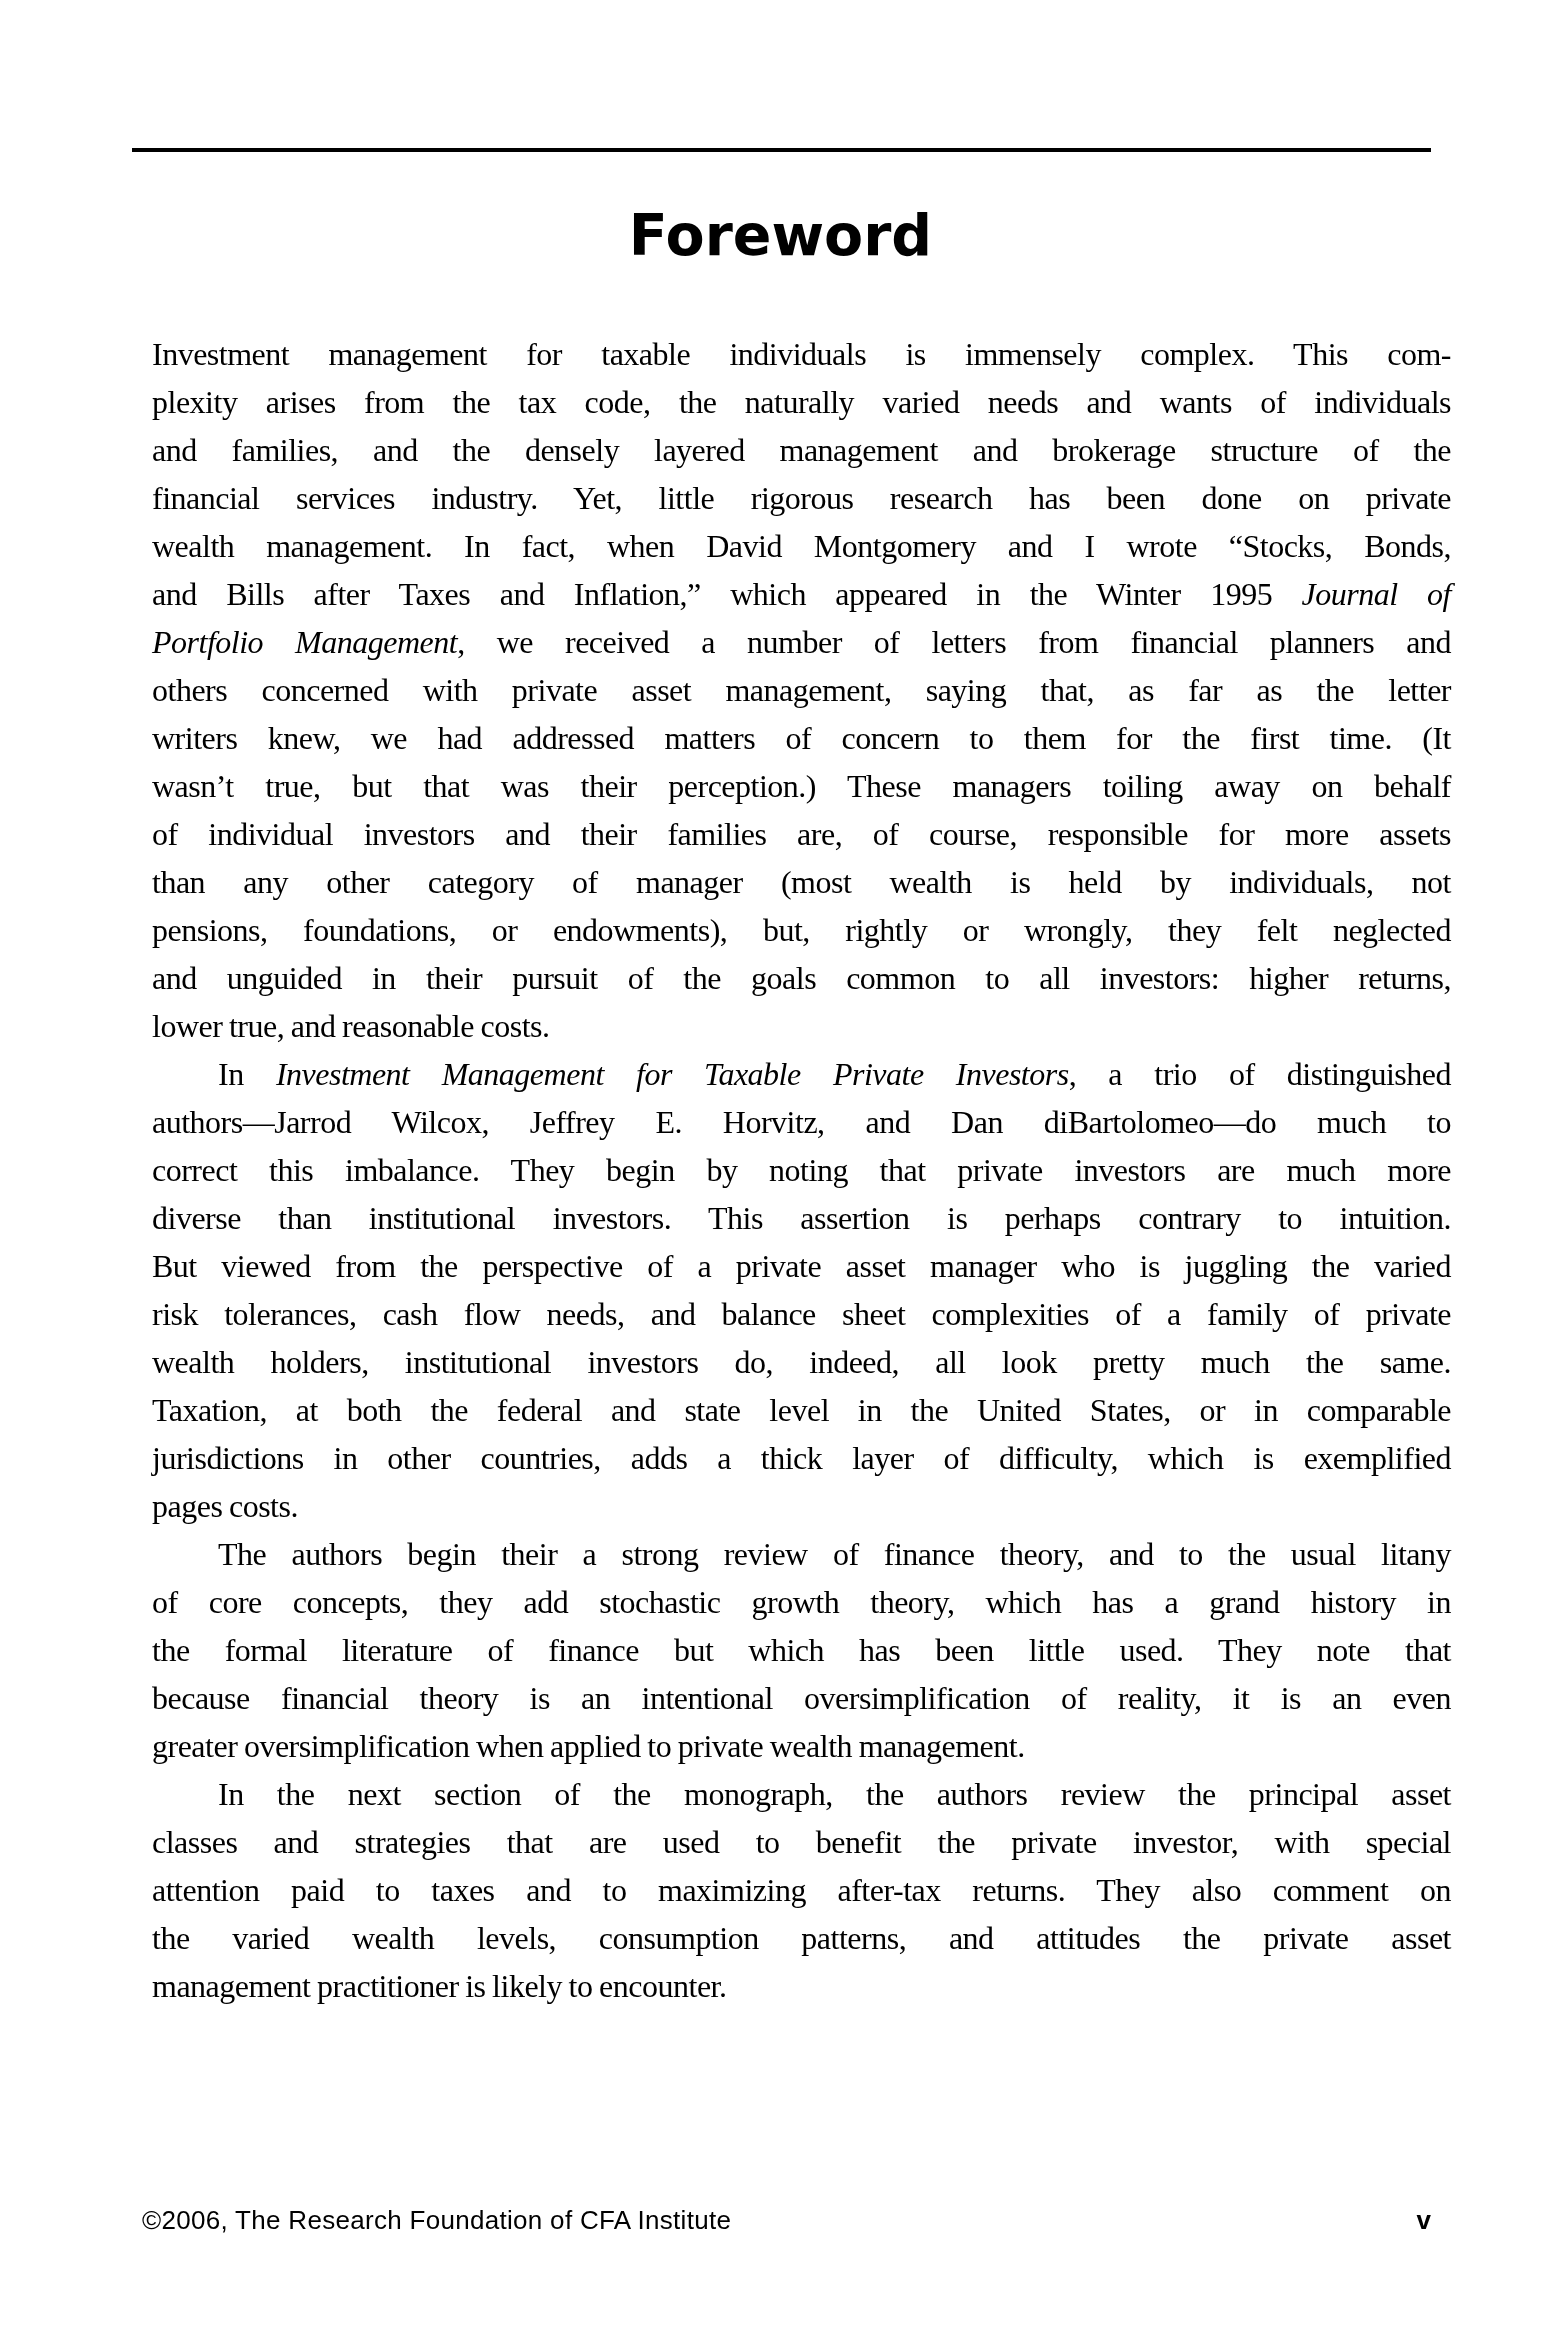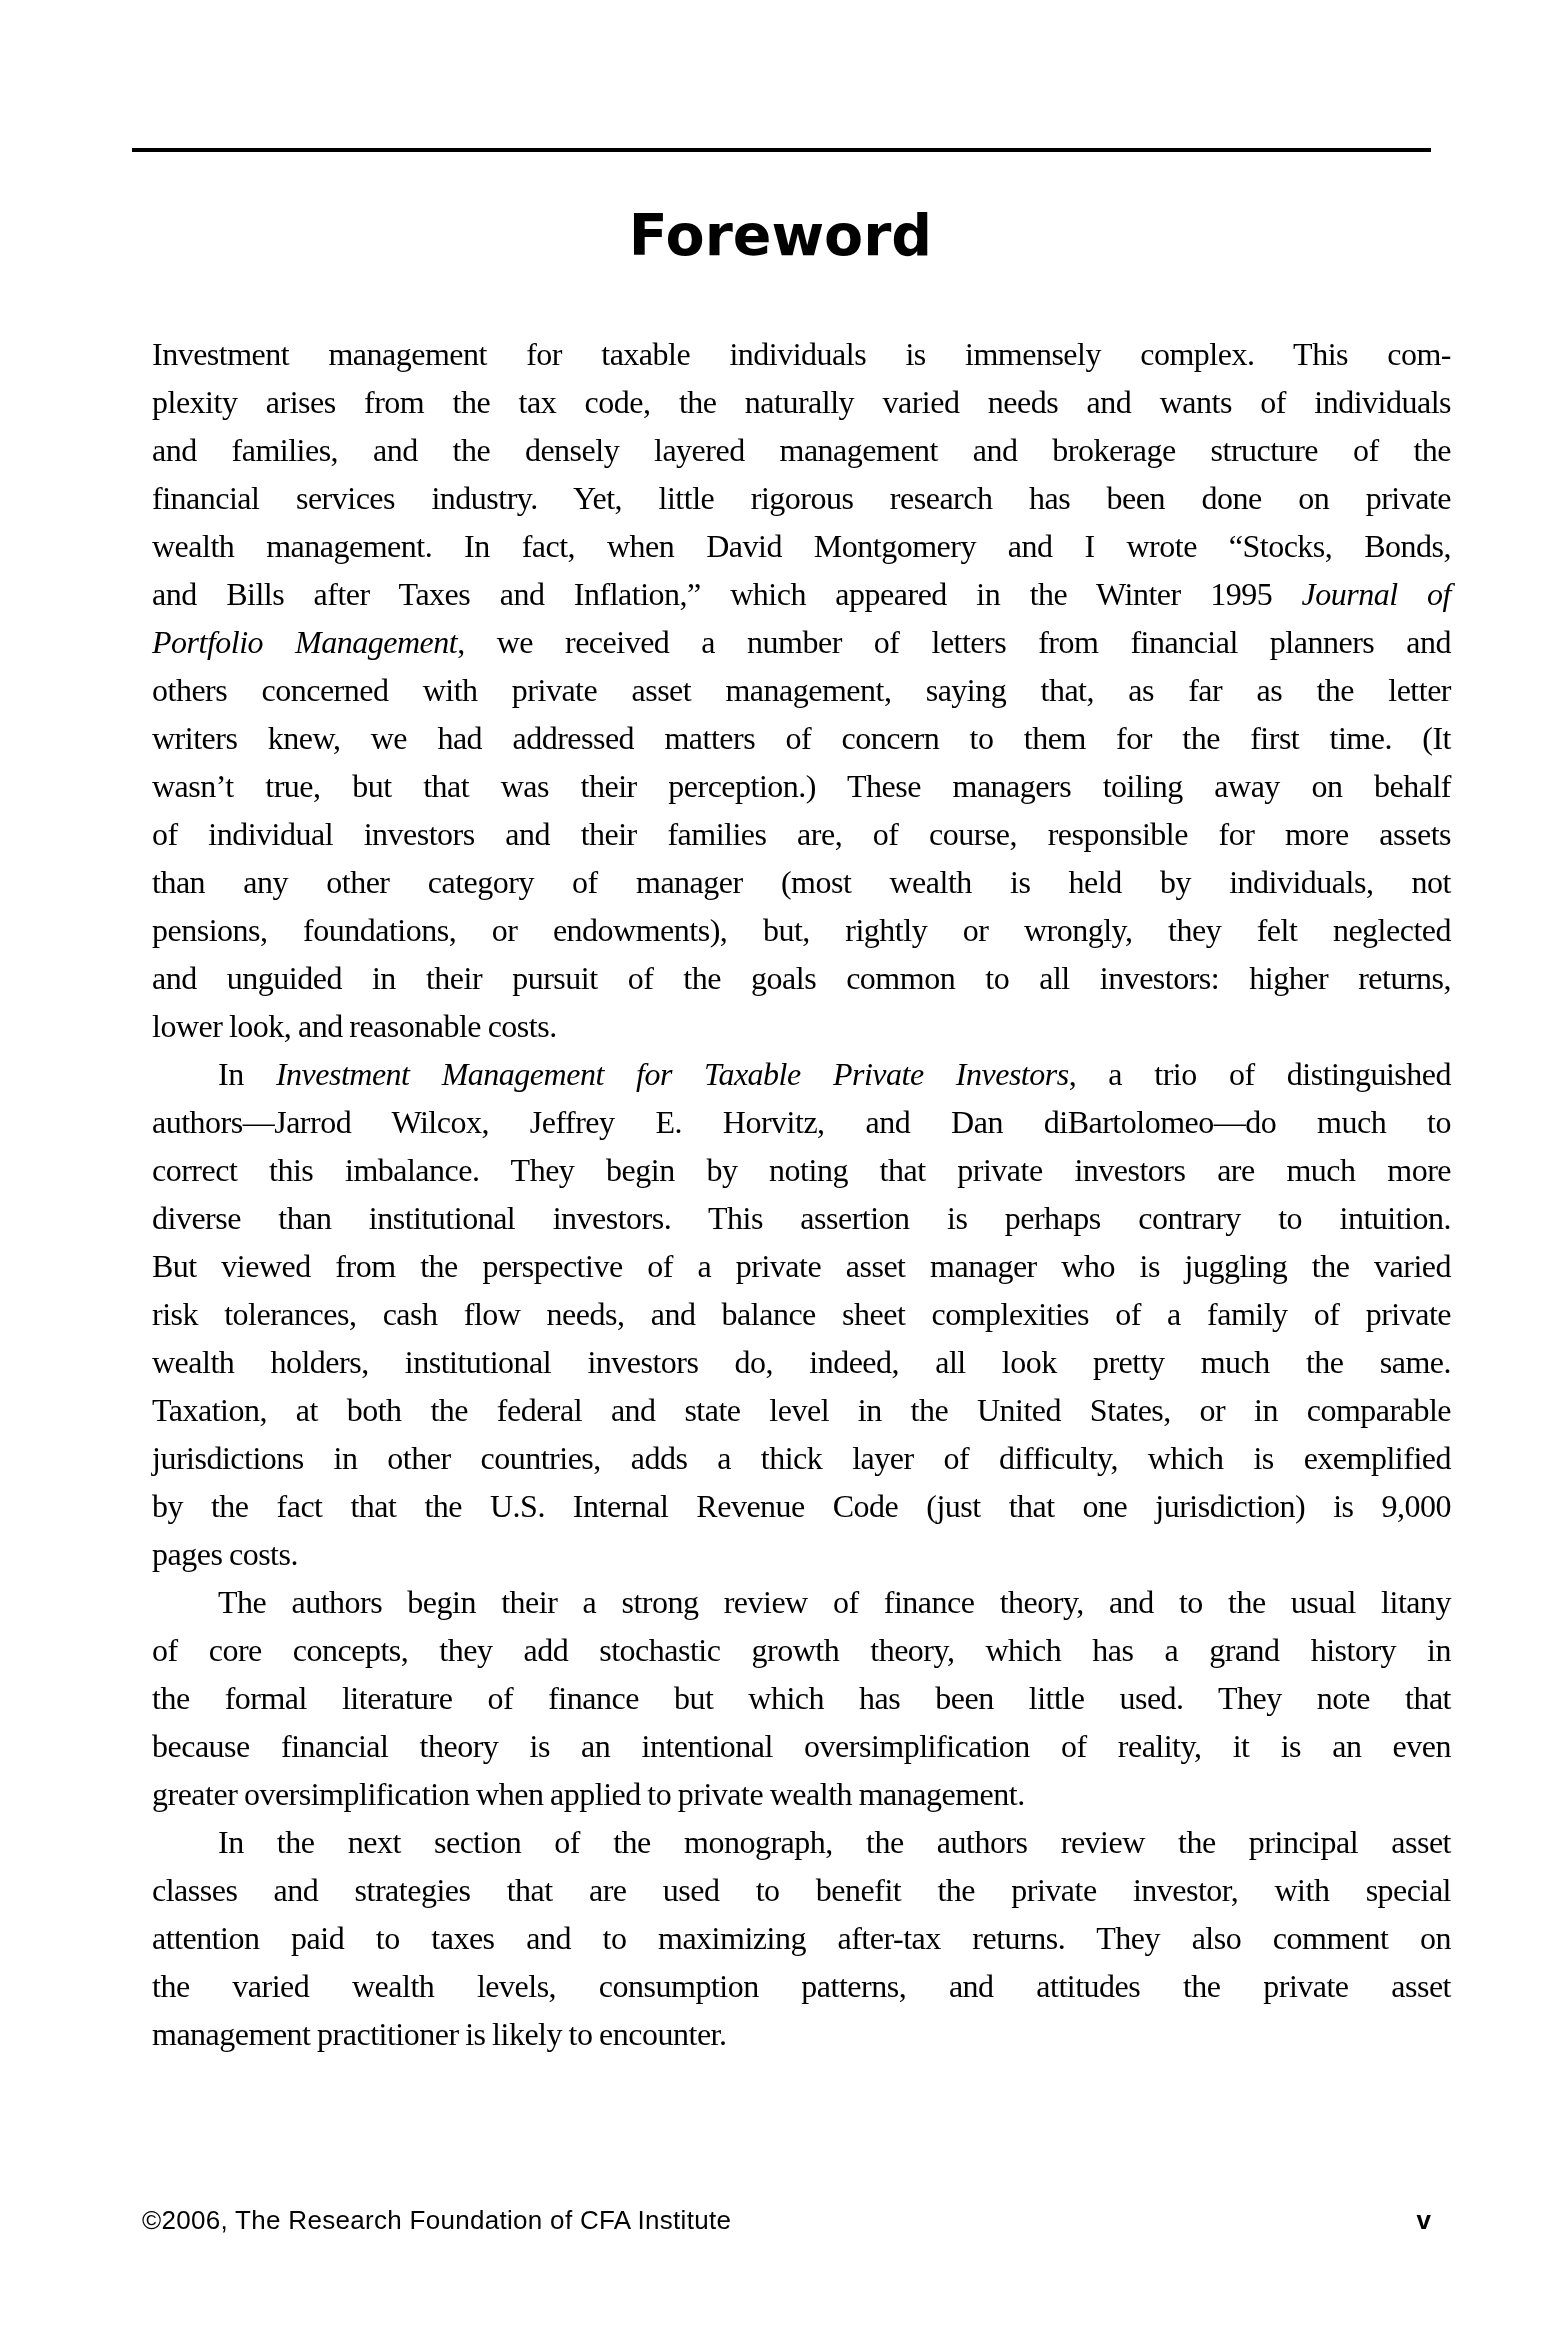--- a/index.html
+++ b/index.html
@@ -103,33 +103,32 @@
       <span class="line"><span>wealth management. In fact, when David Montgomery and I wrote “Stocks, Bonds,</span></span>
       <span class="line"><span>and Bills after Taxes and Inflation,” which appeared in the Winter 1995 </span><i>Journal of</i></span>
       <span class="line"><i>Portfolio Management</i><span>, we received a number of letters from financial planners and</span></span>
       <span class="line"><span>others concerned with private asset management, saying that, as far as the letter</span></span>
       <span class="line"><span>writers knew, we had addressed matters of concern to them for the first time. (It</span></span>
       <span class="line"><span>wasn’t true, but that was their perception.) These managers toiling away on behalf</span></span>
       <span class="line"><span>of individual investors and their families are, of course, responsible for more assets</span></span>
       <span class="line"><span>than any other category of manager (most wealth is held by individuals, not</span></span>
       <span class="line"><span>pensions, foundations, or endowments), but, rightly or wrongly, they felt neglected</span></span>
       <span class="line"><span>and unguided in their pursuit of the goals common to all investors: higher returns,</span></span>
-      <span class="line last"><span>lower look, and reasonable costs.</span></span>
+      <span class="line last"><span>lower true, and reasonable costs.</span></span>
     </div>
     <div>
       <span class="line indent"><span>In </span><i>Investment Management for Taxable Private Investors</i><span>, a trio of distinguished</span></span>
       <span class="line"><span>authors—Jarrod Wilcox, Jeffrey E. Horvitz, and Dan diBartolomeo—do much to</span></span>
       <span class="line"><span>correct this imbalance. They begin by noting that private investors are much more</span></span>
       <span class="line"><span>diverse than institutional investors. This assertion is perhaps contrary to intuition.</span></span>
       <span class="line"><span>But viewed from the perspective of a private asset manager who is juggling the varied</span></span>
       <span class="line"><span>risk tolerances, cash flow needs, and balance sheet complexities of a family of private</span></span>
       <span class="line"><span>wealth holders, institutional investors do, indeed, all look pretty much the same.</span></span>
       <span class="line"><span>Taxation, at both the federal and state level in the United States, or in comparable</span></span>
       <span class="line"><span>jurisdictions in other countries, adds a thick layer of difficulty, which is exemplified</span></span>
-      <span class="line"><span>by the fact that the U.S. Internal Revenue Code (just that one jurisdiction) is 9,000</span></span>
       <span class="line last"><span>pages costs.</span></span>
     </div>
     <div>
       <span class="line indent"><span>The authors begin their a strong review of finance theory, and to the usual litany</span></span>
       <span class="line"><span>of core concepts, they add stochastic growth theory, which has a grand history in</span></span>
       <span class="line"><span>the formal literature of finance but which has been little used. They note that</span></span>
       <span class="line"><span>because financial theory is an intentional oversimplification of reality, it is an even</span></span>
       <span class="line last"><span>greater oversimplification when applied to private wealth management.</span></span>
     </div>
     <div>

